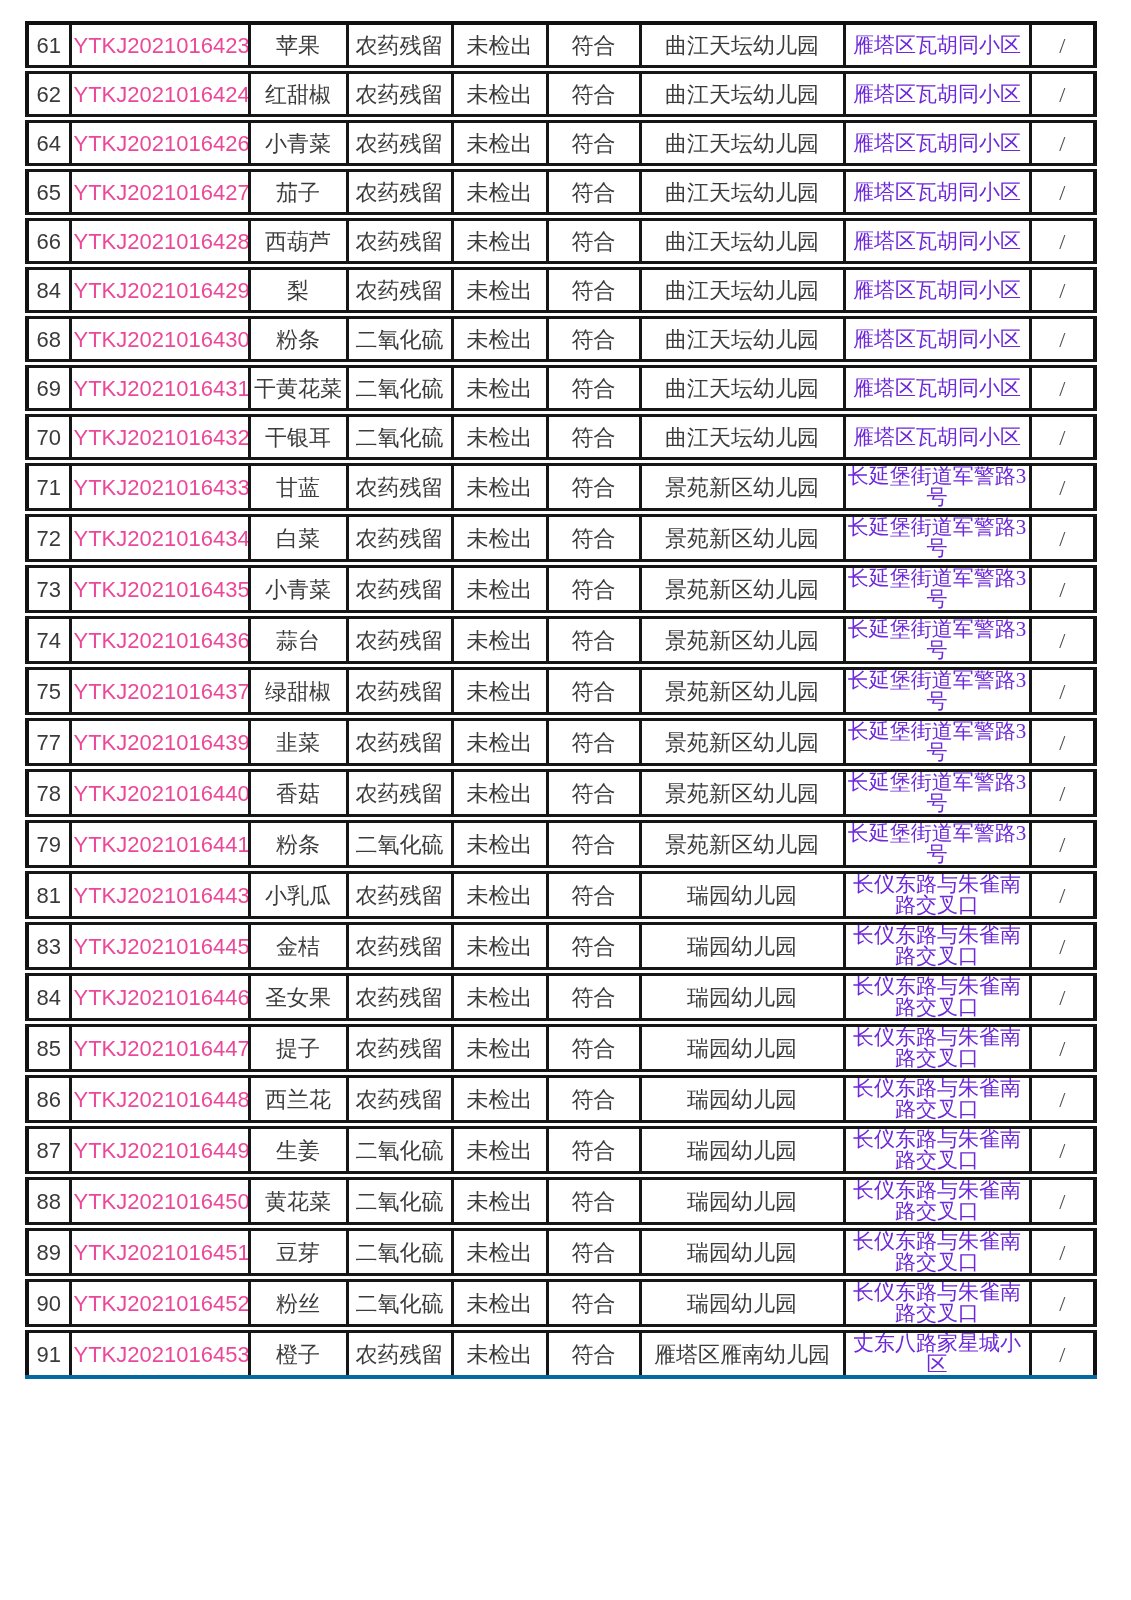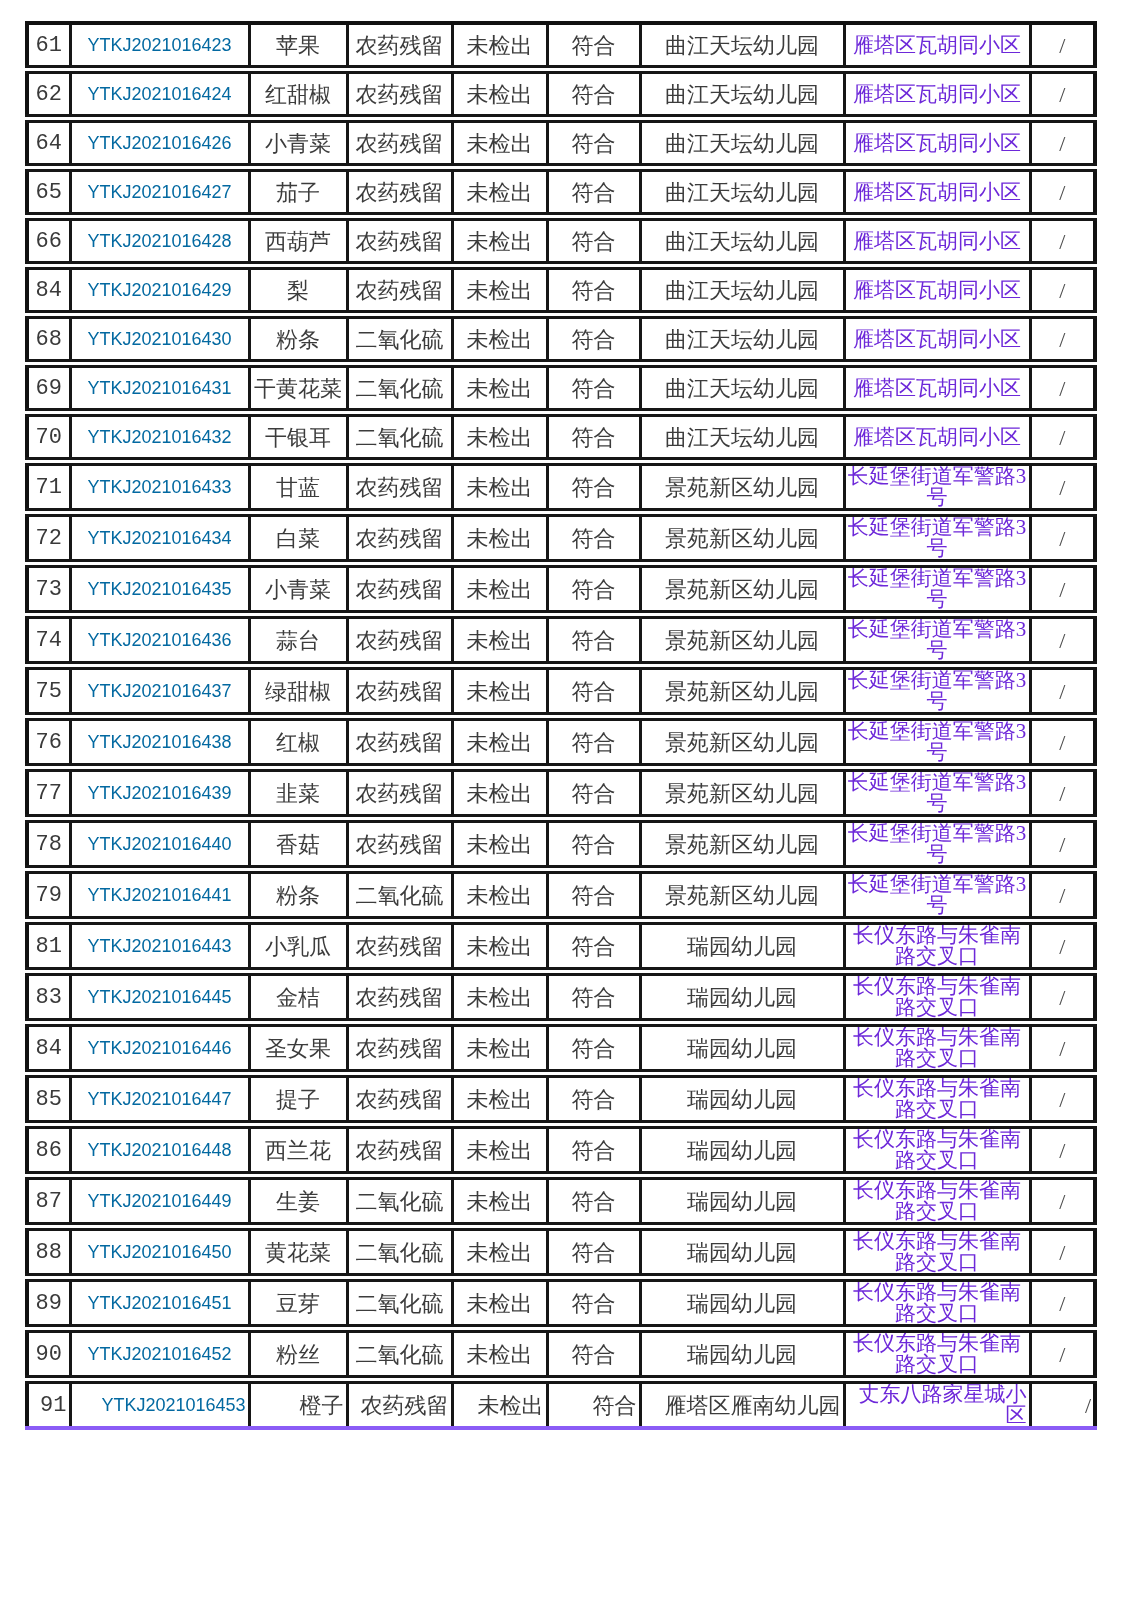--- a/index.html
+++ b/index.html
@@ -27,33 +27,33 @@
     border-bottom: 9px double #161616;
     height: 40px;
     padding: 0 2px;
     text-align: center;
     vertical-align: middle;
     line-height: 21px;
     overflow: hidden;
     background: #ffffff;
   }
   table.results tr:first-child td { border-top: 4px solid #111111; }
-  table.results tr:last-child td  { border-bottom: 4px solid #8b5cf6; text-align: right; }
+  table.results tr:last-child td  { border-bottom: 4px solid #0369a1; }
   table.results td:first-child    { border-left: 4px solid #111111; }
   table.results td:last-child     { border-right: 4px solid #111111; }
 
   td.c-seq {
-    font-family: Liberation Mono, monospace;
+    font-family: Liberation Sans, sans-serif;
     font-size: 22px;
     color: #3a3a3a;
   }
   td.c-id {
     font-family: "Liberation Sans", "DejaVu Sans", sans-serif;
-    font-size: 18px;
-    color: #0369a1;
+    font-size: 22px;
+    color: #ec4899;
     letter-spacing: 0px;
   }
   td.c-cjk {
     font-family: "Liberation Serif", "DejaVu Serif", serif;
     font-size: 22px;
     color: #3c3c3c;
   }
   td.c-addr {
     font-family: "Liberation Serif", "DejaVu Serif", serif;
     font-size: 21px;
@@ -230,31 +230,20 @@
           <td class="c-id">YTKJ2021016437</td>
           <td class="c-cjk">绿甜椒</td>
           <td class="c-cjk">农药残留</td>
           <td class="c-cjk">未检出</td>
           <td class="c-cjk">符合</td>
           <td class="c-cjk">景苑新区幼儿园</td>
           <td class="c-addr">长延堡街道军警路3号</td>
           <td class="c-rem">/</td>
         </tr>
         <tr>
-          <td class="c-seq">76</td>
-          <td class="c-id">YTKJ2021016438</td>
-          <td class="c-cjk">红椒</td>
-          <td class="c-cjk">农药残留</td>
-          <td class="c-cjk">未检出</td>
-          <td class="c-cjk">符合</td>
-          <td class="c-cjk">景苑新区幼儿园</td>
-          <td class="c-addr">长延堡街道军警路3号</td>
-          <td class="c-rem">/</td>
-        </tr>
-        <tr>
           <td class="c-seq">77</td>
           <td class="c-id">YTKJ2021016439</td>
           <td class="c-cjk">韭菜</td>
           <td class="c-cjk">农药残留</td>
           <td class="c-cjk">未检出</td>
           <td class="c-cjk">符合</td>
           <td class="c-cjk">景苑新区幼儿园</td>
           <td class="c-addr">长延堡街道军警路3号</td>
           <td class="c-rem">/</td>
         </tr>

